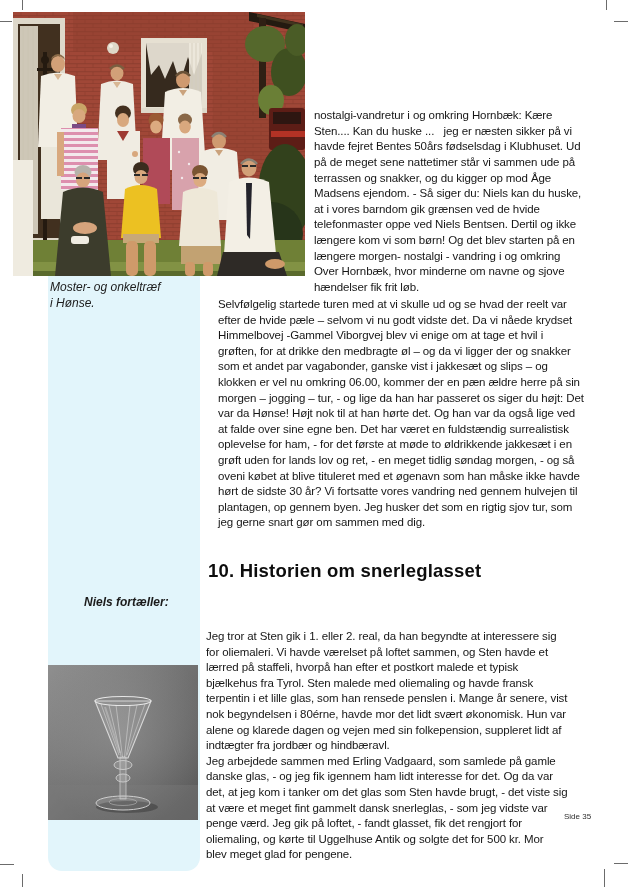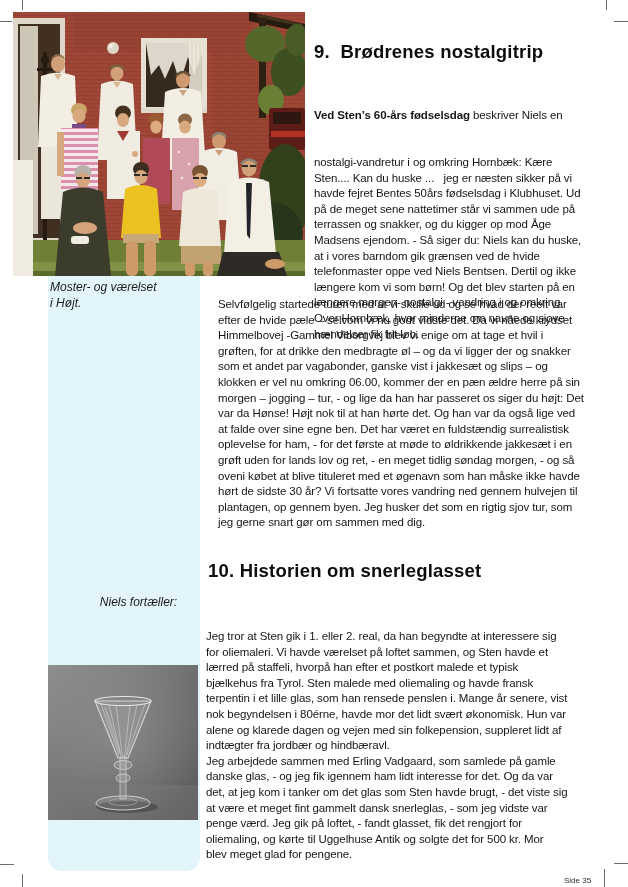--- a/index.html
+++ b/index.html
@@ -19,23 +19,23 @@
            letter-spacing:0.2px;white-space:pre;color:#0d0d0d;}
   .h9{left:314px;top:41px;}
   .h10{left:208px;top:560px;}
   .body-text{position:absolute;font-size:11.5px;line-height:15.6px;
              letter-spacing:-0.1px;white-space:pre;color:#161616;}
   .body-text div{white-space:pre;}
   .para1{left:314px;top:77px;width:300px;}
   .para2{left:218px;top:297px;width:410px;}
   .sec10body{left:206px;top:629px;width:414px;}
   .bold{font-weight:bold;}
-  .narrator{position:absolute;left:84px;top:595px;width:109px;text-align:center;
-            font-style:italic;font-size:12px;color:#1b1b1b;}
-  .pagenum{position:absolute;left:564px;top:876px;font-size:8px;color:#2e2e2e;}
+  .narrator{position:absolute;left:84px;top:595px;width:109px;text-align:left;
+            font-style:italic;font-size:12px;color:#1b1b1b;font-weight:bold;}
+  .pagenum{position:absolute;left:564px;top:812px;font-size:8px;color:#2e2e2e;}
 </style>
 </head>
 <body>
 
 <div class="page">
 
   <div class="cropmark" style="left:22px;top:0;width:1px;height:10px;"></div>
   <div class="cropmark" style="left:0;top:21px;width:12px;height:1px;"></div>
   <div class="cropmark" style="left:606px;top:0;width:1px;height:10px;"></div>
   <div class="cropmark" style="left:614px;top:21px;width:14px;height:1px;"></div>
@@ -196,28 +196,26 @@
         <path d="M229,154 h6 m2,0 h6" stroke="#2a2a2a" stroke-width="2" fill="none"></path>
         <path d="M216,170 Q236,161 256,170 L263,242 L211,242 Z" fill="#f3efe5"></path>
         <path d="M233,171 h6 l-2,56 -3,-4 z" fill="#23232b"></path>
         <path d="M210,240 h56 l8,24 h-70 z" fill="#2e2a26"></path>
         <ellipse cx="262" cy="252" rx="10" ry="5" fill="#cf9a6a"></ellipse>
       </g>
     </svg>
   </div>
 
   <div class="caption">
-      <div>Moster- og værelset</div>
-      <div>i Højt.</div>
+      <div>Moster- og onkeltræf</div>
+      <div>i Hønse.</div>
     </div>
 
-  <div class="heading h9">9.  Brødrenes nostalgitrip</div>
 
   <div class="body-text para1">
-    <div><span class="bold">Ved Sten’s 60-års fødselsdag</span><span> beskriver Niels en</span></div>
     <div><div>nostalgi-vandretur i og omkring Hornbæk: Kære</div><div>Sten.... Kan du huske ...   jeg er næsten sikker på vi</div><div>havde fejret Bentes 50års fødselsdag i Klubhuset. Ud</div><div>på de meget sene nattetimer står vi sammen ude på</div><div>terrassen og snakker, og du kigger op mod Åge</div><div>Madsens ejendom. - Så siger du: Niels kan du huske,</div><div>at i vores barndom gik grænsen ved de hvide</div><div>telefonmaster oppe ved Niels Bentsen. Dertil og ikke</div><div>længere kom vi som børn! Og det blev starten på en</div><div>længere morgen- nostalgi - vandring i og omkring</div><div>Over Hornbæk, hvor minderne om navne og sjove</div><div>hændelser fik frit løb.</div></div>
   </div>
 
   <div class="body-text para2"><div>Selvfølgelig startede turen med at vi skulle ud og se hvad der reelt var</div><div>efter de hvide pæle – selvom vi nu godt vidste det. Da vi nåede krydset</div><div>Himmelbovej -Gammel Viborgvej blev vi enige om at tage et hvil i</div><div>grøften, for at drikke den medbragte øl – og da vi ligger der og snakker</div><div>som et andet par vagabonder, ganske vist i jakkesæt og slips – og</div><div>klokken er vel nu omkring 06.00, kommer der en pæn ældre herre på sin</div><div>morgen – jogging – tur, - og lige da han har passeret os siger du højt: Det</div><div>var da Hønse! Højt nok til at han hørte det. Og han var da også lige ved</div><div>at falde over sine egne ben. Det har været en fuldstændig surrealistisk</div><div>oplevelse for ham, - for det første at møde to øldrikkende jakkesæt i en</div><div>grøft uden for lands lov og ret, - en meget tidlig søndag morgen, - og så</div><div>oveni købet at blive tituleret med et øgenavn som han måske ikke havde</div><div>hørt de sidste 30 år? Vi fortsatte vores vandring ned gennem hulvejen til</div><div>plantagen, op gennem byen. Jeg husker det som en rigtig sjov tur, som</div><div>jeg gerne snart gør om sammen med dig.</div></div>
 
   <div class="heading h10">10. Historien om snerleglasset</div>
 
   <div class="narrator">Niels fortæller:</div>
 
   <div class="body-text sec10body"><div>Jeg tror at Sten gik i 1. eller 2. real, da han begyndte at interessere sig</div><div>for oliemaleri. Vi havde værelset på loftet sammen, og Sten havde et</div><div>lærred på staffeli, hvorpå han efter et postkort malede et typisk</div><div>bjælkehus fra Tyrol. Sten malede med oliemaling og havde fransk</div><div>terpentin i et lille glas, som han rensede penslen i. Mange år senere, vist</div><div>nok begyndelsen i 80érne, havde mor det lidt svært økonomisk. Hun var</div><div>alene og klarede dagen og vejen med sin folkepension, suppleret lidt af</div><div>indtægter fra jordbær og hindbæravl.</div><div>Jeg arbejdede sammen med Erling Vadgaard, som samlede på gamle</div><div>danske glas, - og jeg fik igennem ham lidt interesse for det. Og da var</div><div>det, at jeg kom i tanker om det glas som Sten havde brugt, - det viste sig</div><div>at være et meget fint gammelt dansk snerleglas, - som jeg vidste var</div><div>penge værd. Jeg gik på loftet, - fandt glasset, fik det rengjort for</div><div>oliemaling, og kørte til Uggelhuse Antik og solgte det for 500 kr. Mor</div><div>blev meget glad for pengene.</div></div>

